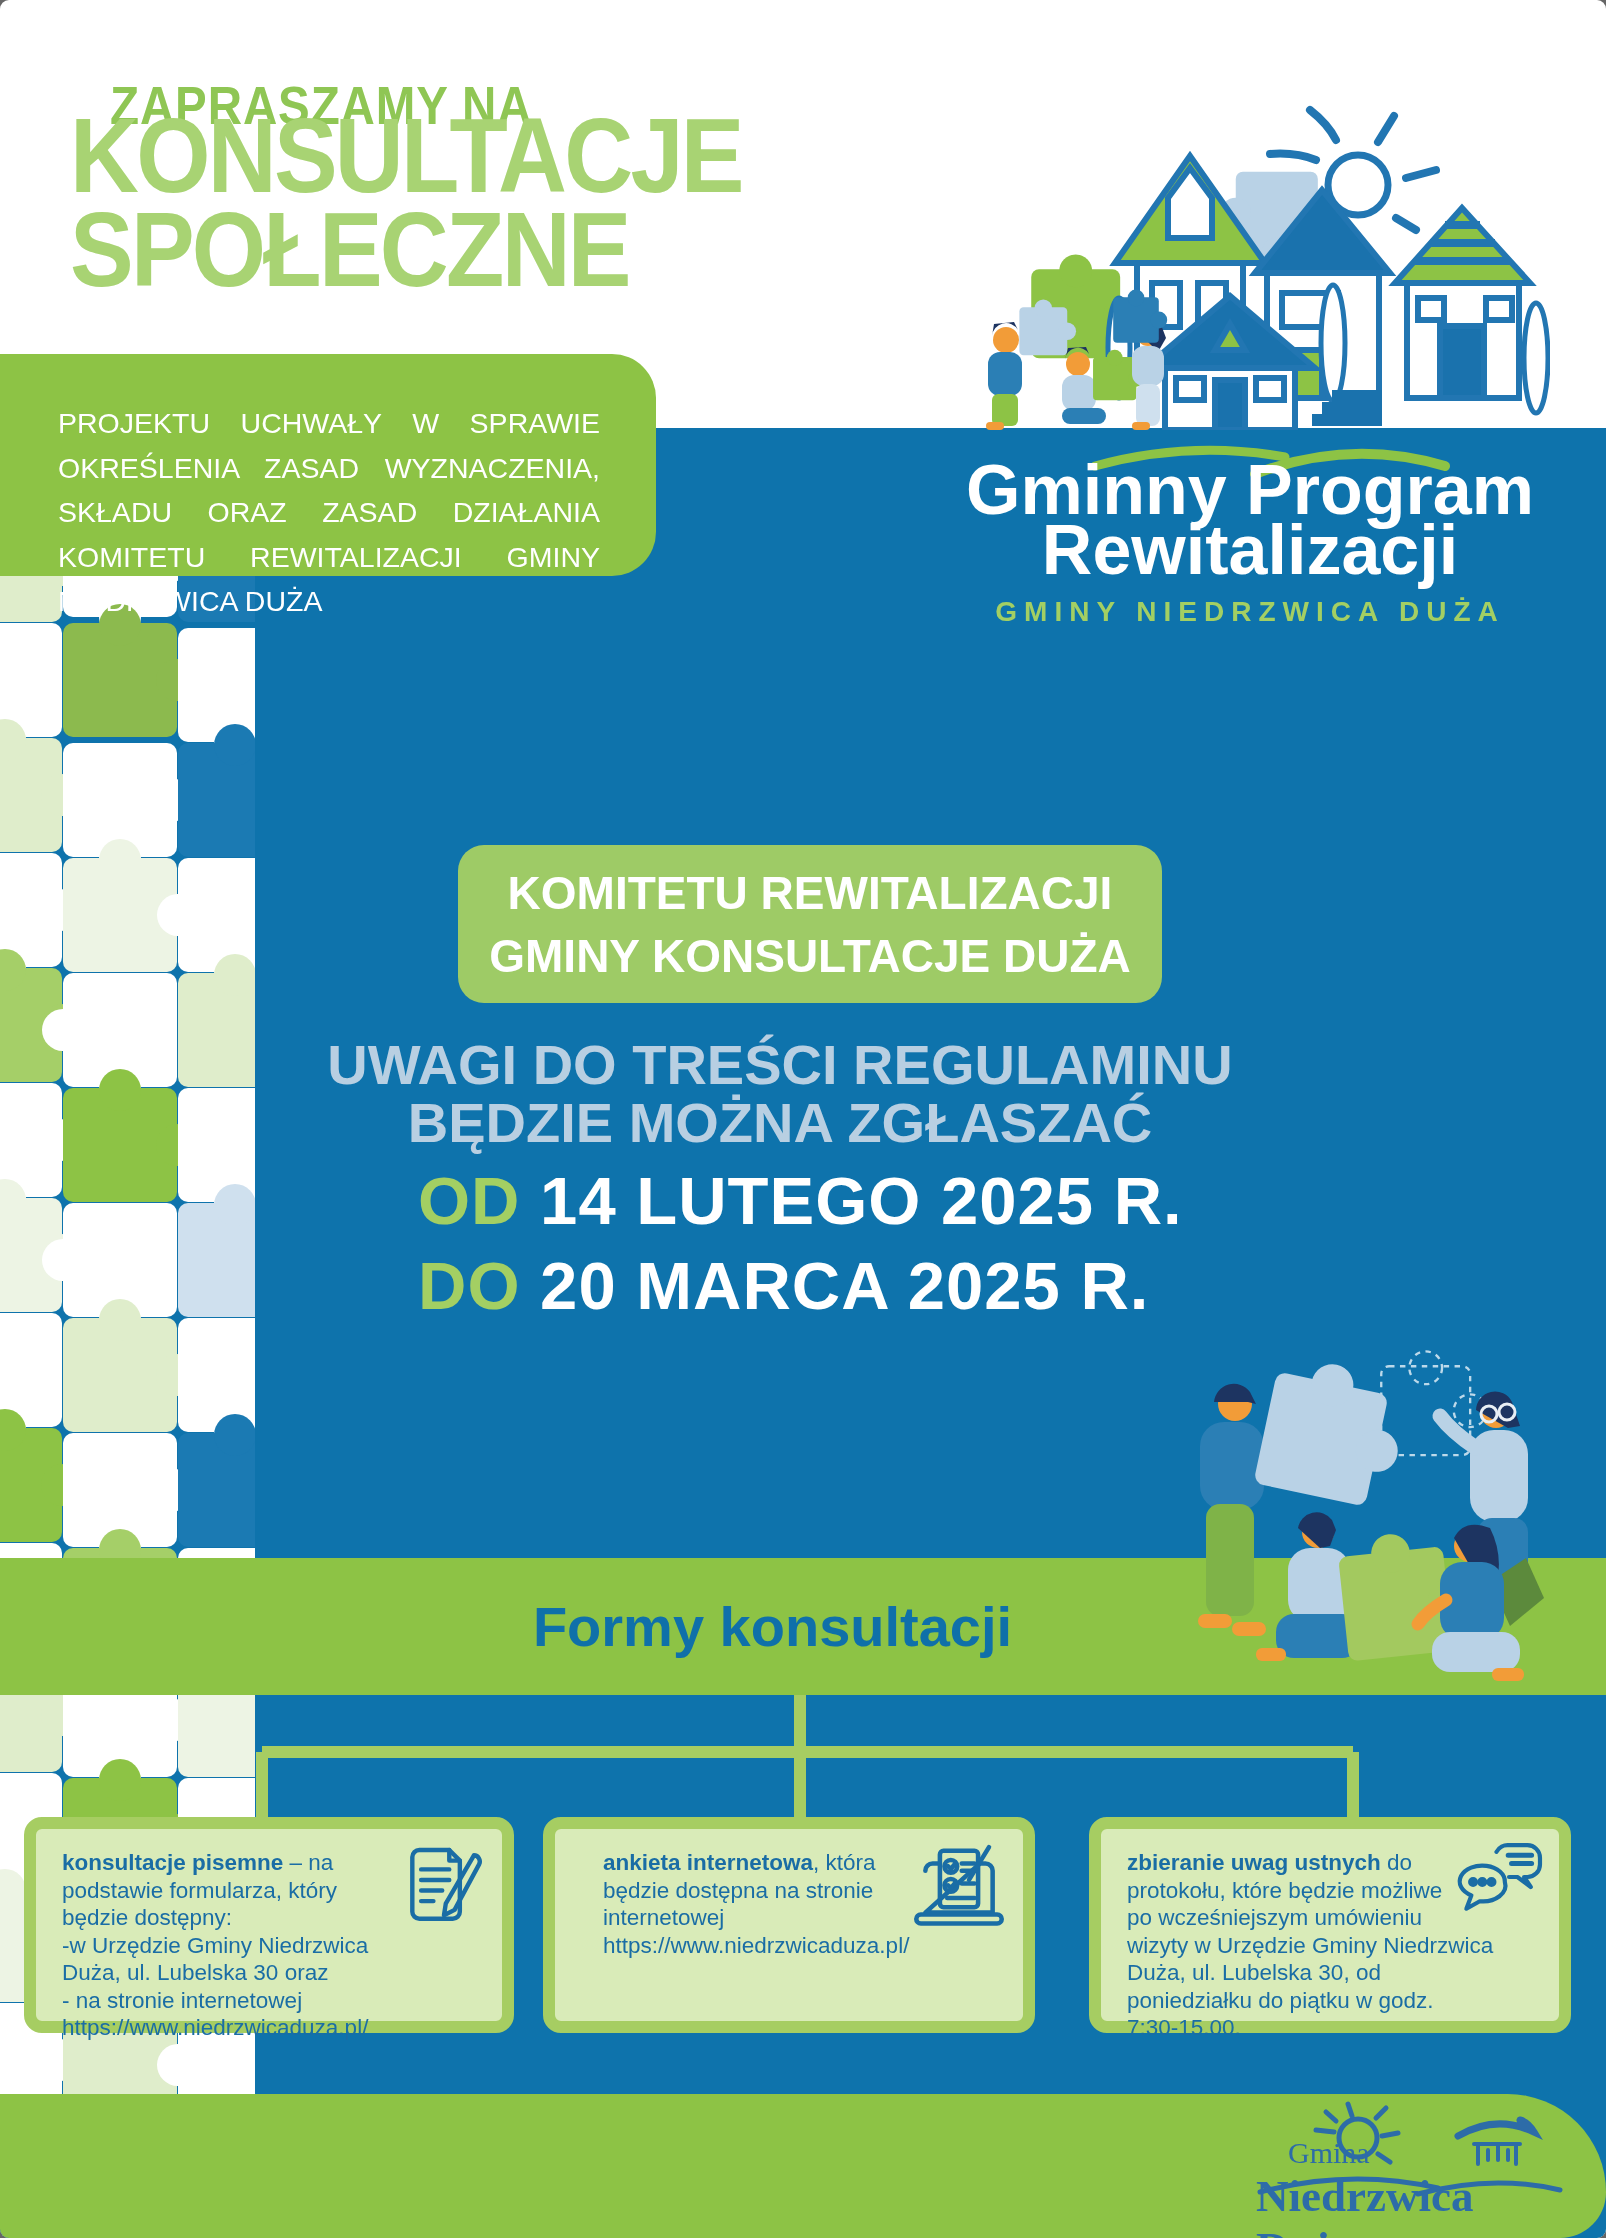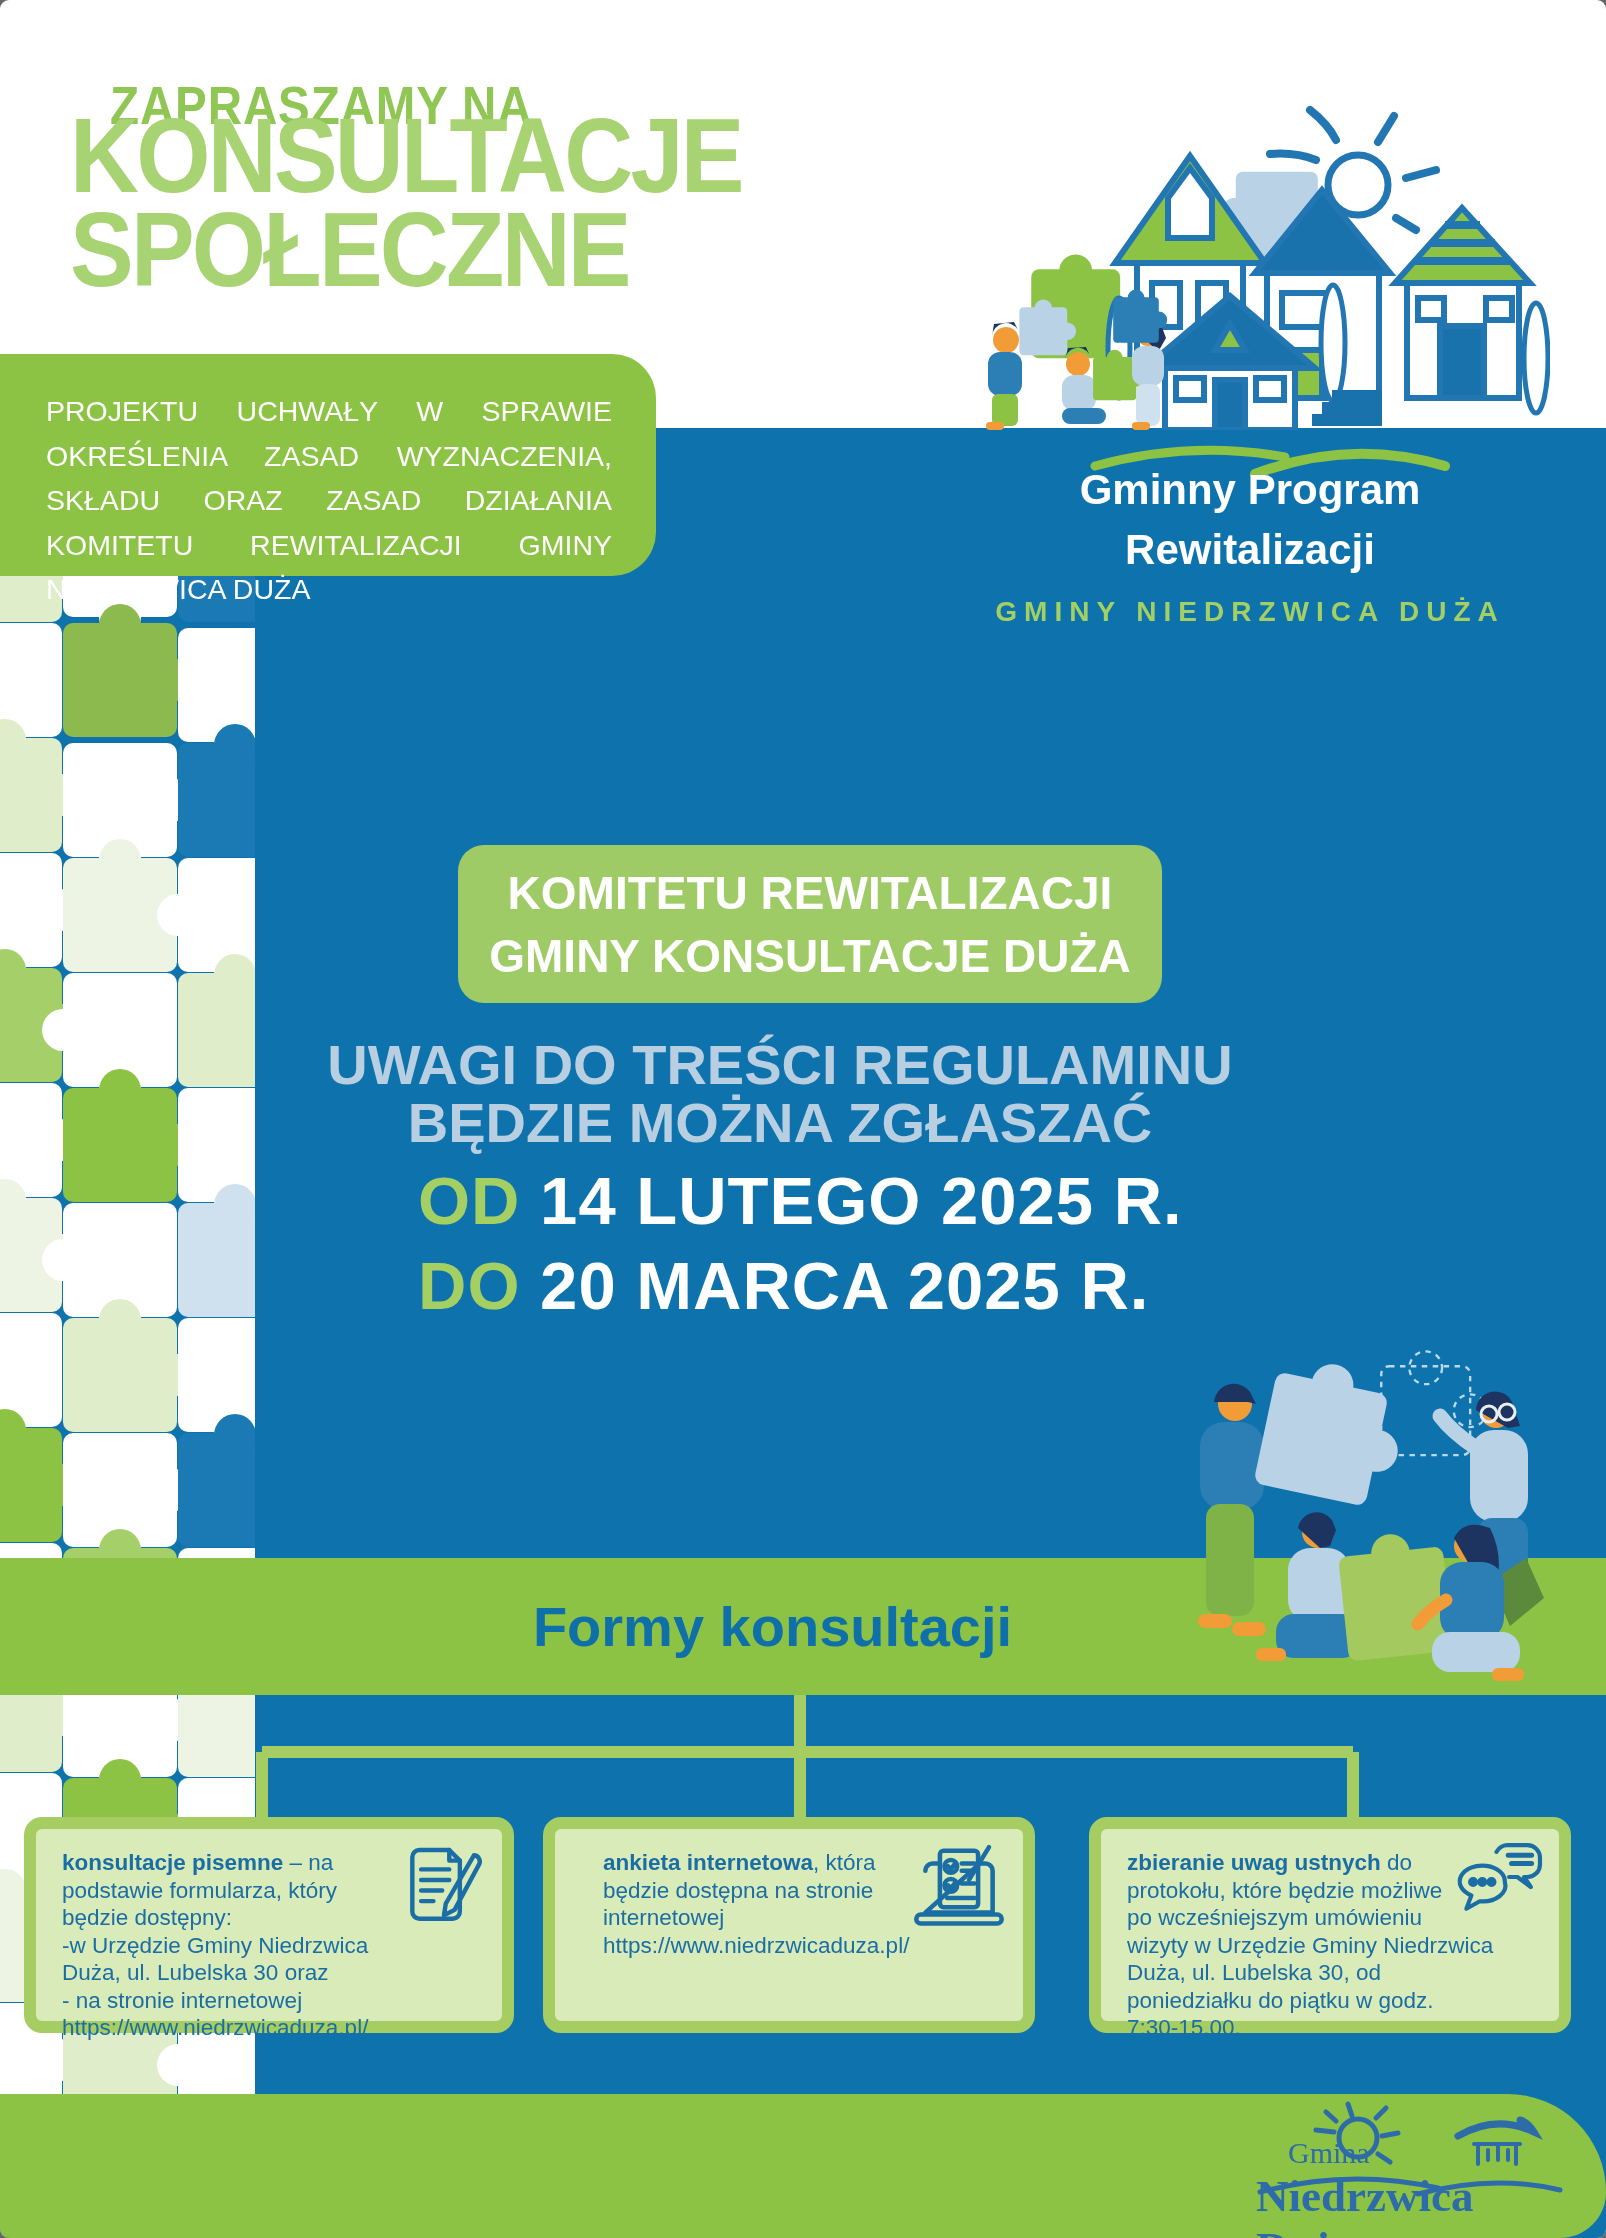--- a/index.html
+++ b/index.html
@@ -8,26 +8,26 @@
   .abs{position:absolute;}
   .pre{white-space:pre-line;}
   
   .kicker{left:110px;top:74px;font-size:54px;font-weight:700;letter-spacing:1px;
           color:var(--title_green);transform:scaleX(.88);transform-origin:left top;}
   .main-title{left:70px;top:108px;font-size:106px;line-height:94px;font-weight:800;
           letter-spacing:-3px;color:var(--title_green_light);transform:scaleX(.9);transform-origin:left top;}
   
   .subject-box{left:0;top:354px;width:656px;height:222px;background:var(--green);
           border-radius:0 44px 44px 0;box-sizing:border-box;padding:35px 44px 0 46px;z-index:5;}
-  .subject-box p{margin:0;color:#fff;font-size:28.5px;line-height:44.5px;text-align:justify;font-weight:400;}
+  .subject-box p{margin:12px;color:#fff;font-size:28.5px;line-height:44.5px;text-align:justify;font-weight:400;}
   
   .blue-bg{left:0;top:428px;width:1606px;height:1810px;background:var(--blue);z-index:1;}
   
   .program{left:950px;top:460px;width:600px;text-align:center;z-index:3;}
-  .program-title{color:#fff;font-size:42px;line-height:60px;font-weight:700;}
+  .program-title{color:#fff;font-size:70px;line-height:60px;font-weight:700;}
   .program-sub{margin-top:16px;color:var(--date_green);font-size:28px;letter-spacing:7px;font-weight:600;}
   .intro{left:173px;top:620px;width:1260px;text-align:center;font-size:43px;line-height:76px;
          font-weight:700;color:var(--light_blue);z-index:3;}
   .committee{left:458px;top:845px;width:704px;height:158px;background:var(--green_box);
          border-radius:26px;text-align:center;box-sizing:border-box;padding-top:17px;
          font-size:46px;line-height:63px;font-weight:800;color:#fff;z-index:3;}
   .note{left:180px;top:1036px;width:1200px;text-align:center;font-size:56px;line-height:58px;
          font-weight:700;color:var(--light_blue);z-index:3;}
   .dates{left:418px;top:1158px;z-index:3;font-size:67px;line-height:85px;font-weight:800;letter-spacing:1px;color:#fff;}
   .dates .pfx{color:var(--date_green);}

